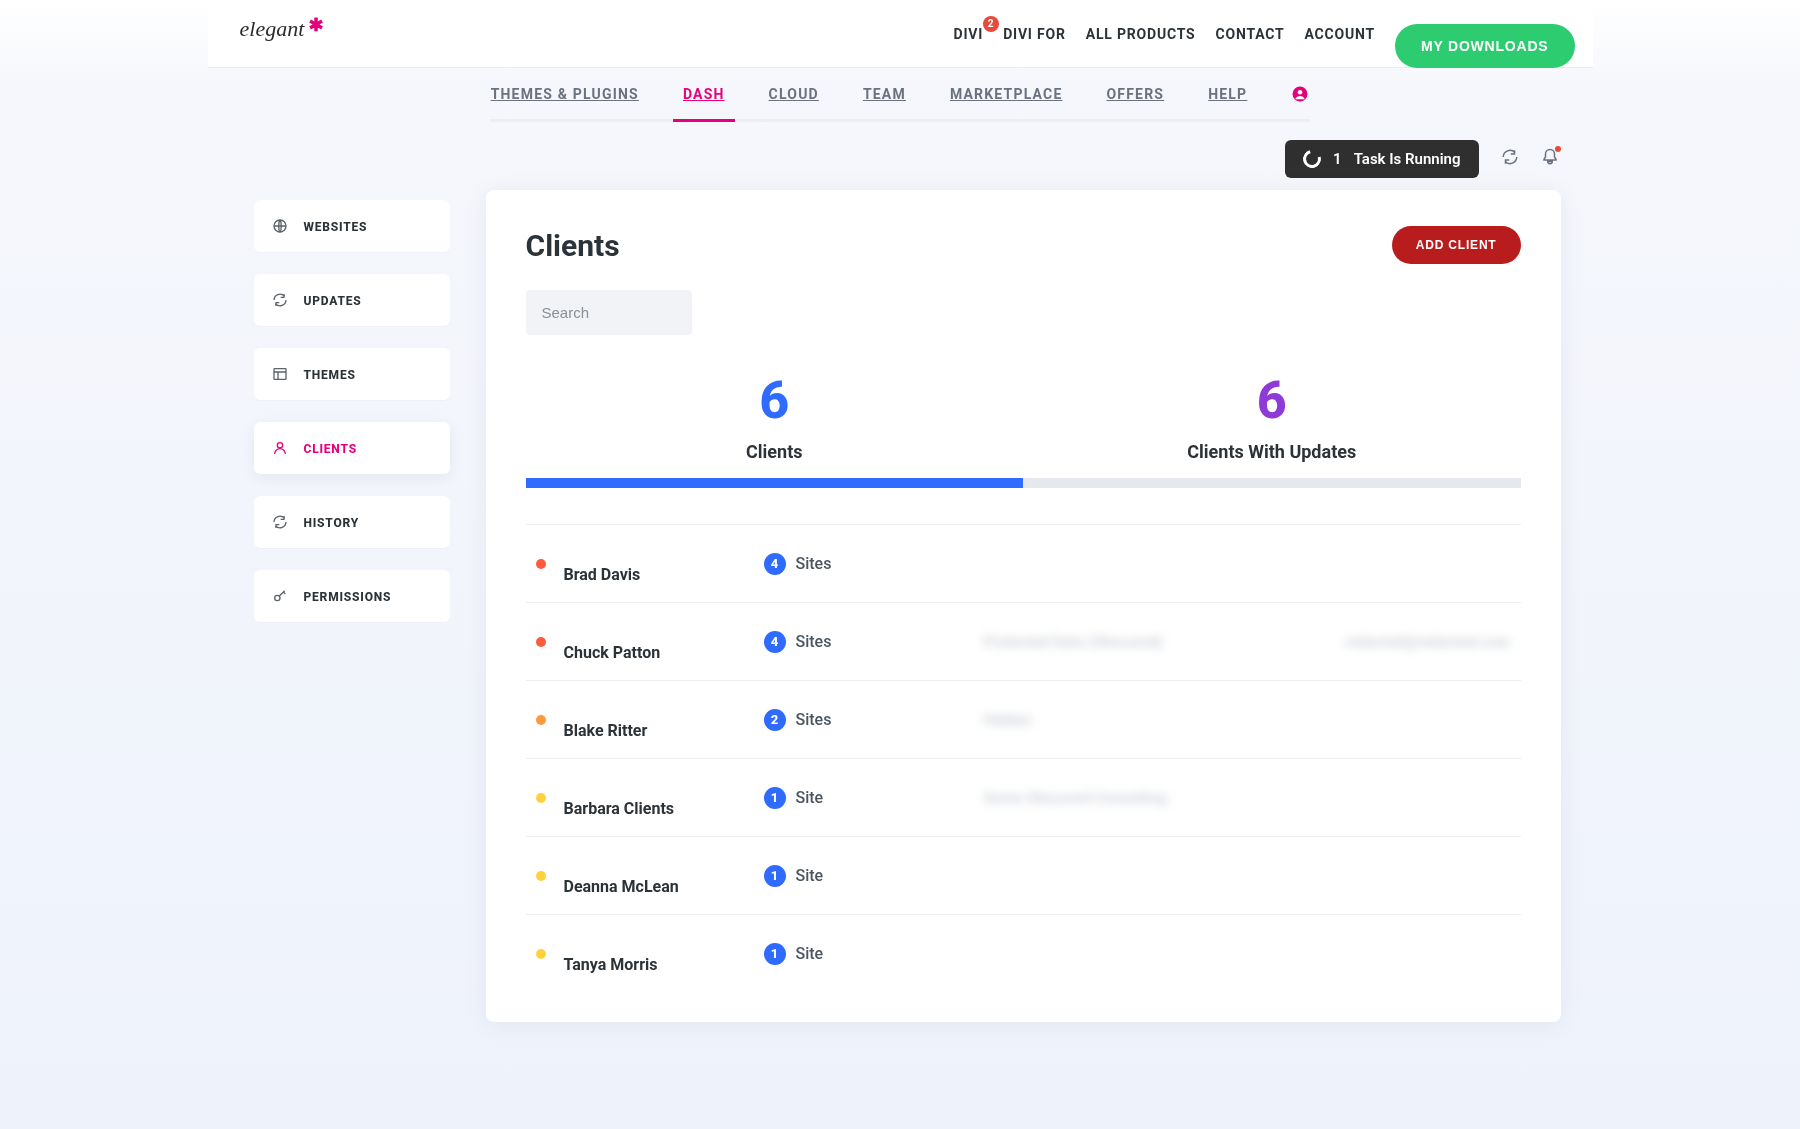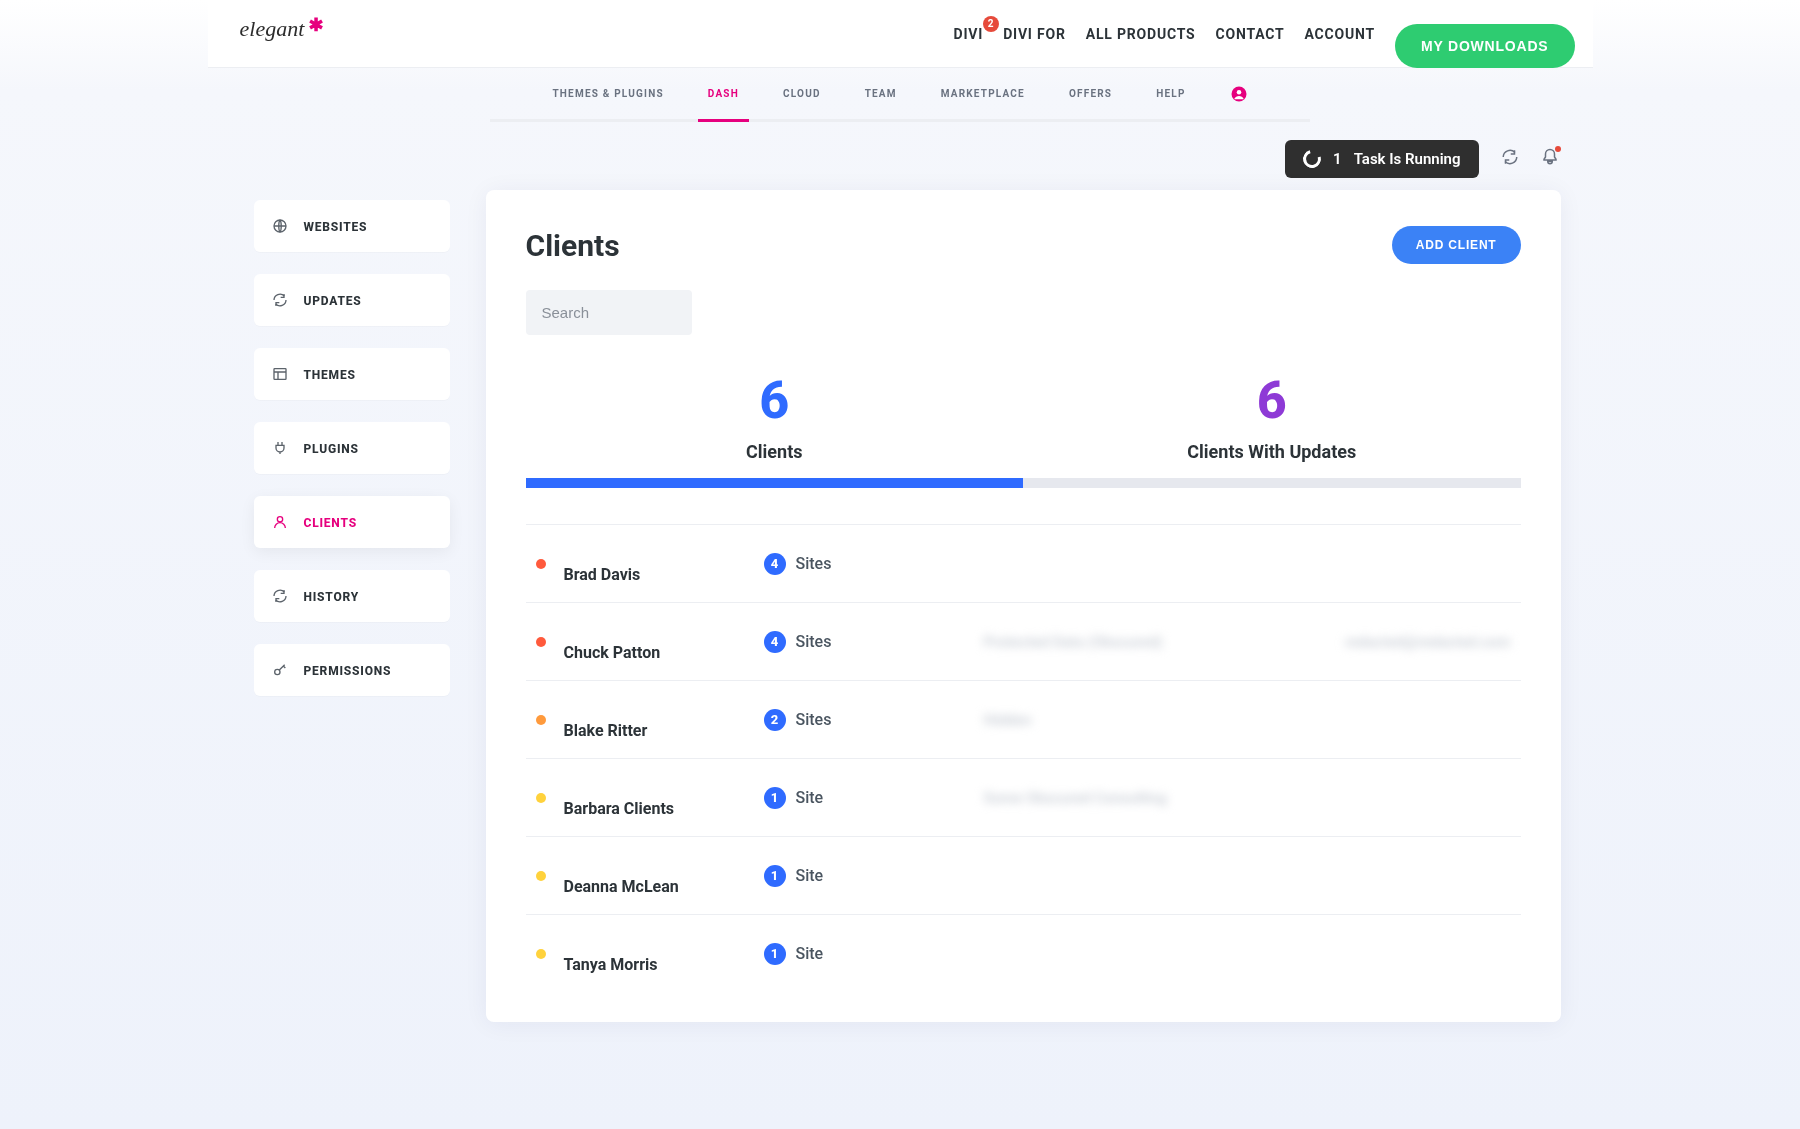--- a/index.html
+++ b/index.html
@@ -54,23 +54,23 @@
 }
 
 
 .tabbar {
   display: flex; align-items: center; justify-content: center;
   gap: 44px; height: 54px;
   border-bottom: 3px solid #eceef2;
   width: 820px; margin: 0 auto;
 }
 .tab-item {
-  font-size: 10px; font-weight: 700; letter-spacing: 1.2px; color: #6a7280;
+  font-size: 14px; font-weight: 700; letter-spacing: 1.2px; color: #6a7280;
   text-transform: uppercase; cursor: pointer; height: 100%;
-  display: flex; align-items: center; position: relative;
+  display: flex; align-items: center; position: relative; text-decoration: underline;
 }
 .tab-item.active { color: #e6007e; }
 .tab-item.active::after {
   content: ""; position: absolute; bottom: -3px; left: -10px; right: -10px;
   height: 3px; background: #e6007e;
 }
 .tab-user-icon { color: #e6007e; }
 
 
 .action-strip {
@@ -112,21 +112,21 @@
 
 
 .panel {
   flex: 1; background: #fff; border-radius: 8px;
   box-shadow: 0 2px 24px rgba(29,42,77,.06);
   padding: 36px 40px 30px 40px;
 }
 .panel-head { display: flex; align-items: center; justify-content: space-between; }
 .panel-title { font-size: 30px; font-weight: 700; color: #2c3338; }
 .btn-add-client {
-  background: #3b82f6; color: #fff; border: none; border-radius: 22px;
+  background: #b91c1c; color: #fff; border: none; border-radius: 22px;
   padding: 12px 24px; font-size: 12px; font-weight: 800; letter-spacing: 0.8px;
   cursor: pointer; text-transform: uppercase;
 }
 .search-wrap { margin-top: 26px; }
 .search-input {
   width: 166px; background: #f1f3f6; border: none; border-radius: 4px;
   padding: 14px 16px; font-size: 15px; color: #6a7280;
 }
 .search-input::placeholder { color: #8a9099; }
 
@@ -252,26 +252,20 @@
           </svg>
         <span>UPDATES</span>
       </div>
       <div class="side-card">
         <svg class="icon" viewBox="0 0 24 24">
             <rect x="3" y="4" width="18" height="16" rx="1"></rect>
             <path d="M3 9h18M9 9v11"></path>
           </svg>
         <span>THEMES</span>
       </div>
-      <div class="side-card">
-        <svg class="icon" viewBox="0 0 24 24">
-            <path d="M9 3v5M15 3v5M6 8h12v4a6 6 0 0 1-12 0V8zM12 18v3"></path>
-          </svg>
-        <span>PLUGINS</span>
-      </div>
       <div class="side-card active">
         <svg class="icon" viewBox="0 0 24 24">
             <circle cx="12" cy="8" r="4"></circle>
             <path d="M4 21c0-4.4 3.6-8 8-8s8 3.6 8 8"></path>
           </svg>
         <span>CLIENTS</span>
       </div>
       <div class="side-card">
         <svg class="icon" viewBox="0 0 24 24">
             <path d="M3 12a9 9 0 0 1 15.5-6M21 12a9 9 0 0 1-15.5 6"></path>

